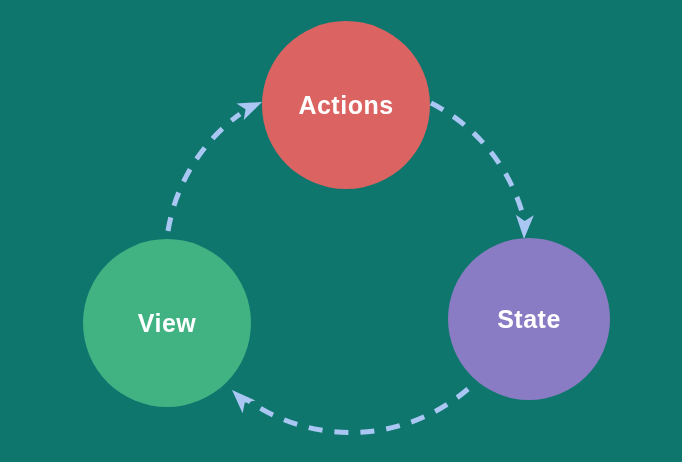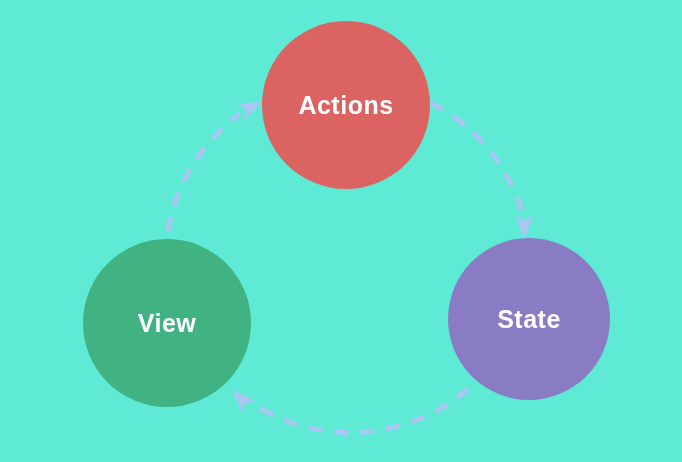--- a/index.html
+++ b/index.html
@@ -4,21 +4,21 @@
 <style>
   html, body {
     margin: 0;
     padding: 0;
     background: #ffffff;
   }
   .canvas {
     position: relative;
     width: 682px;
     height: 462px;
-    background: #5eead4;
+    background: #0f766e;
     overflow: hidden;
     font-family: "Liberation Sans", sans-serif;
   }
   .canvas svg {
     position: absolute;
     left: 0;
     top: 0;
     display: block;
   }
   .edge {

